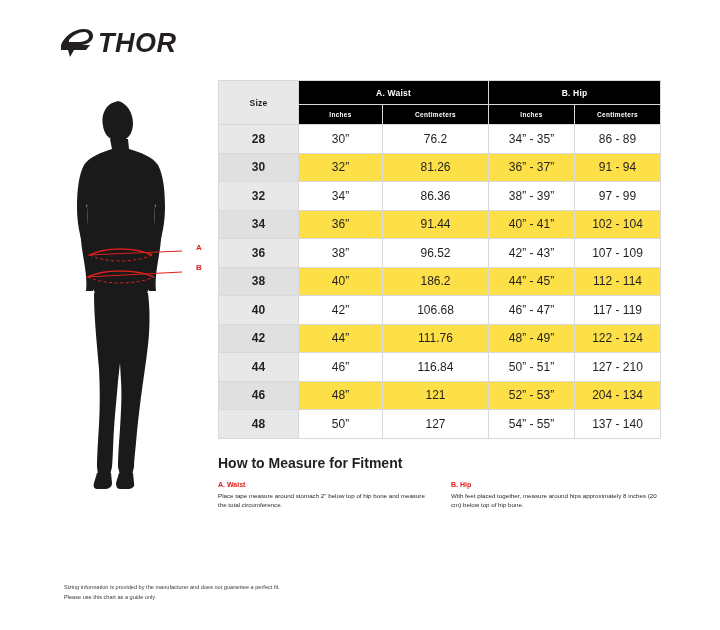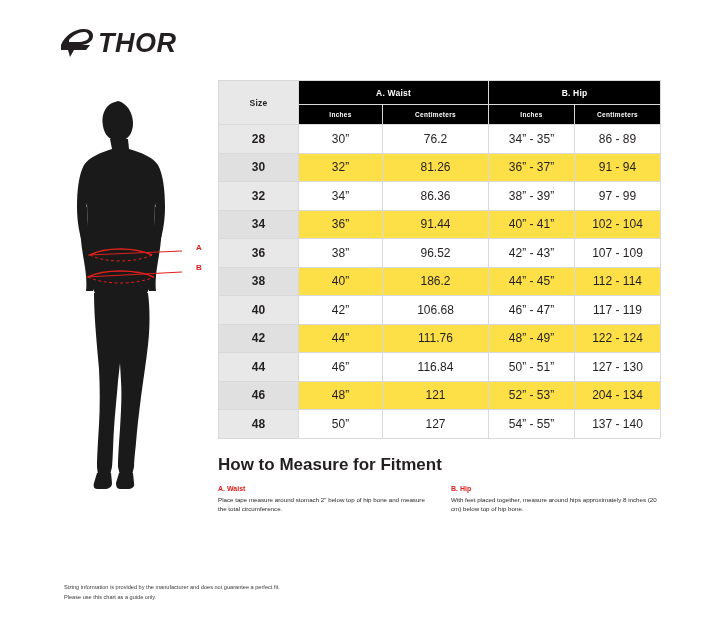--- a/index.html
+++ b/index.html
@@ -127,21 +127,21 @@
     height: 25.5px;
   }
   tr.alt td.val { background: #fde047; }
   tr.alt td.size-cell { background: #e0e0e0; }
 
   
   .howto {
     margin-top: 16px;
   }
   .howto-title {
-    font-size: 17px;
+    font-size: 14px;
     font-weight: bold;
     color: #231f20;
     margin: 4px 0 10px 0;
   }
   .howto-cols {
     display: flex;
     gap: 24px;
   }
   .howto-col { width: 210px; }
   .howto-head {
@@ -297,21 +297,21 @@
           <td class="val">44”</td>
           <td class="val">111.76</td>
           <td class="val">48” - 49”</td>
           <td class="val">122 - 124</td>
         </tr>
         <tr>
           <td class="size-cell">44</td>
           <td class="val">46”</td>
           <td class="val">116.84</td>
           <td class="val">50” - 51”</td>
-          <td class="val">127 - 130</td>
+          <td class="val">127 - 210</td>
         </tr>
         <tr class="alt">
           <td class="size-cell">46</td>
           <td class="val">48”</td>
           <td class="val">121</td>
           <td class="val">52” - 53”</td>
           <td class="val">204 - 134</td>
         </tr>
         <tr>
           <td class="size-cell">48</td>

